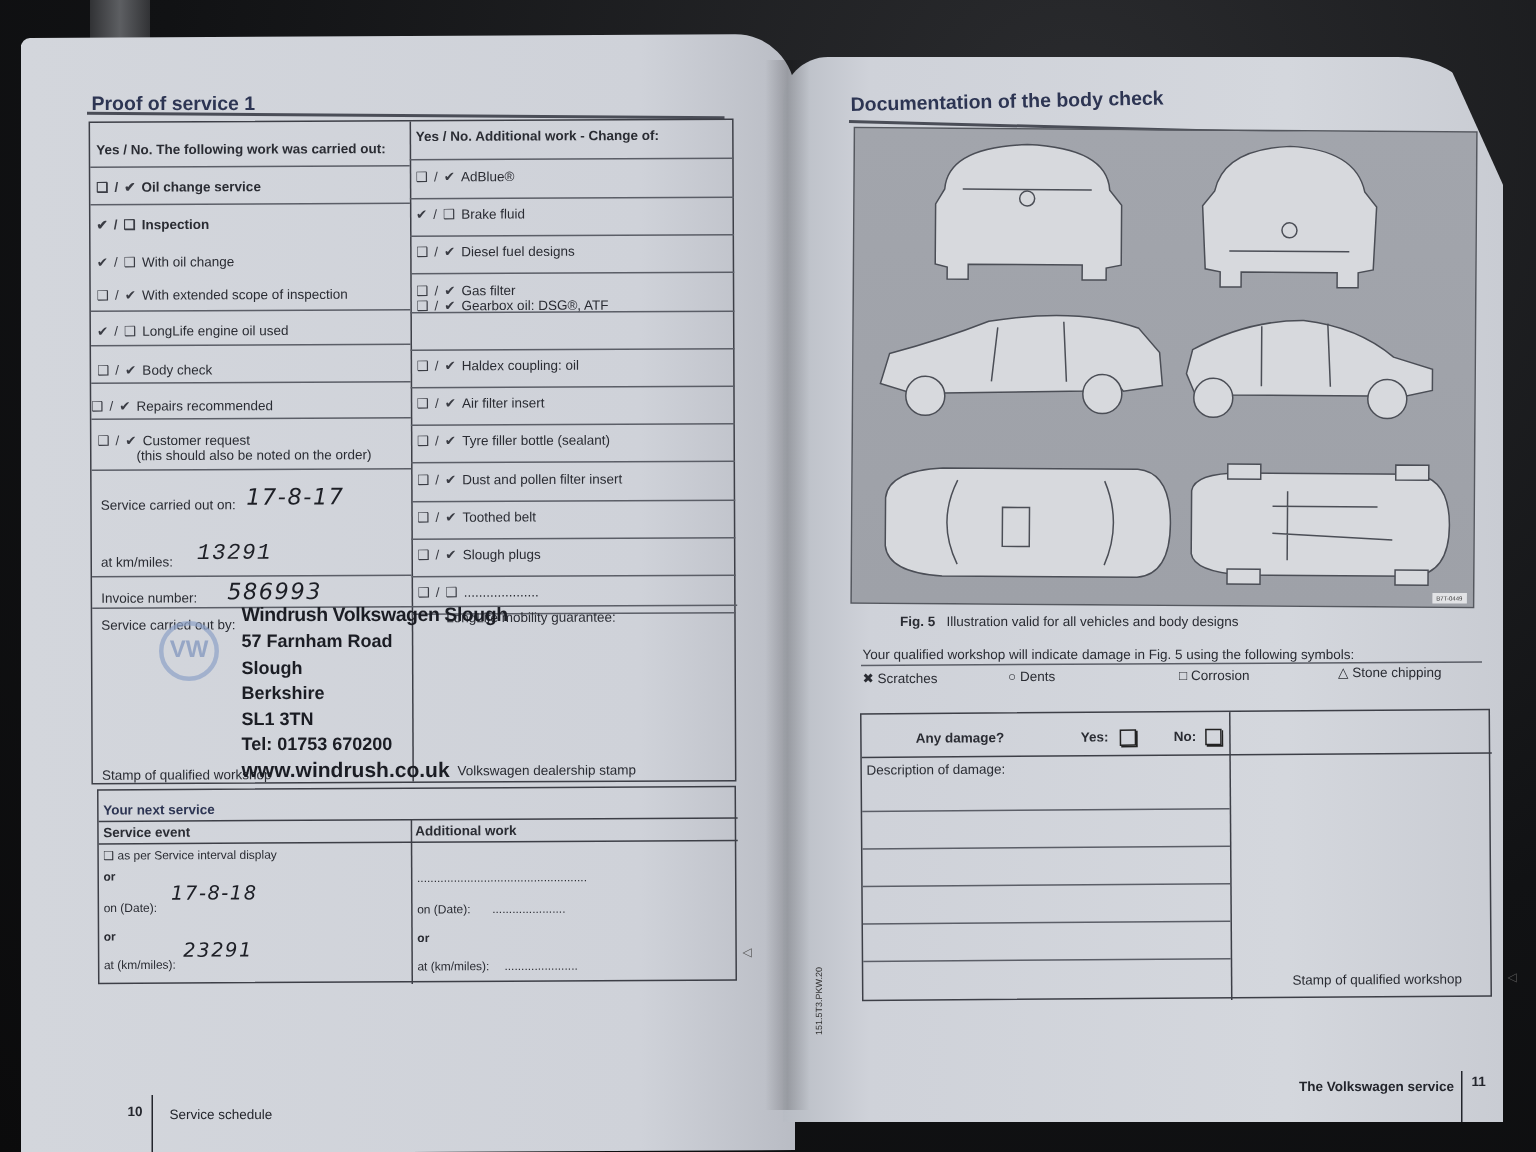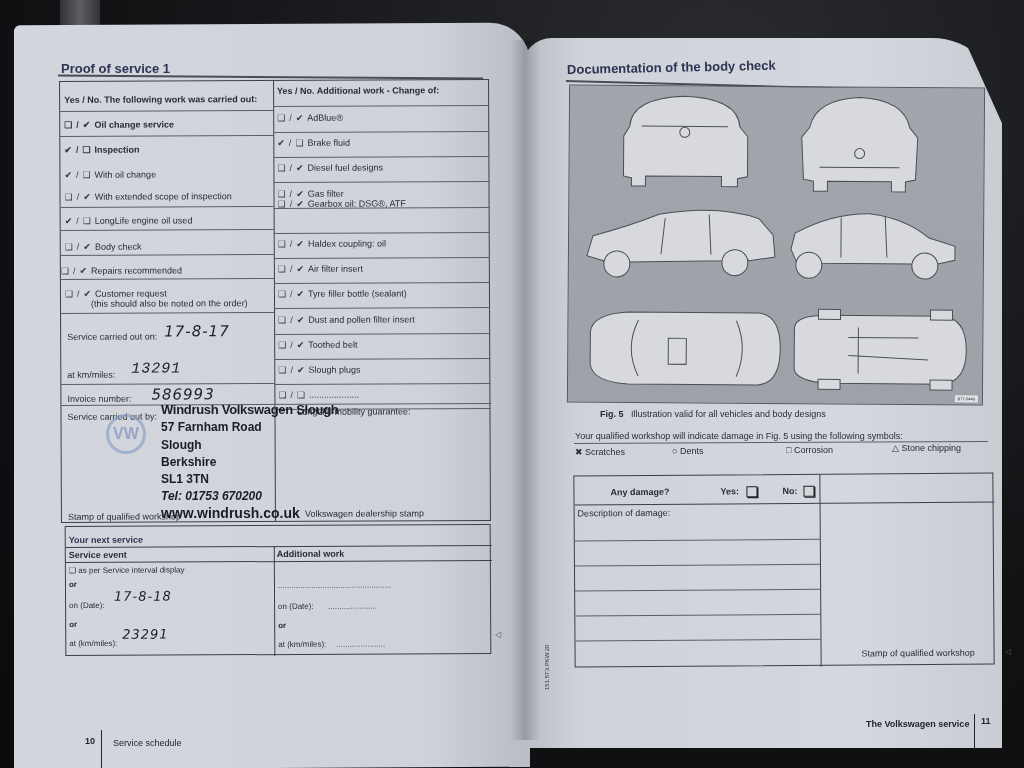--- a/index.html
+++ b/index.html
@@ -139,21 +139,21 @@
   <div class="cell" style="left:243px; top:428px;">Volkswagen dealership stamp</div>
 </div>
 
 <div class="vw-logo">VW</div>
 <div id="stamp-block">
     <div class="stamp-line" style="left: 161px; top: 402px; font-size: 13px; letter-spacing: -0.3px;">Windrush Volkswagen Slough</div>
     <div class="stamp-line" style="left: 161px; top: 420px;">57 Farnham Road</div>
     <div class="stamp-line" style="left: 161px; top: 438px;">Slough</div>
     <div class="stamp-line" style="left: 161px; top: 455px;">Berkshire</div>
     <div class="stamp-line" style="left: 161px; top: 472px;">SL1 3TN</div>
-    <div class="stamp-line" style="left: 161px; top: 489px; font-style: italic;">Tel: 01753 670200</div>
+    <div class="stamp-line" style="left: 161px; top: 489px;">Tel: 01753 670200</div>
     <div class="stamp-line" style="left: 161px; top: 505px; font-size: 14px;">www.windrush.co.uk</div>
   </div>
 
 <div class="tbl" style="left:65px; top:525px; width:426px; height:130px; transform:rotate(-0.3deg);">
   <div class="cell bold" style="left:3px; top:8px; color:#2d3553;">Your next service</div>
   <div class="hline" style="left:0; top:20px; width:426px; background:#3d3f47;"></div>
   <div class="cell bold" style="left:3px; top:23px;">Service event</div>
   <div class="cell bold" style="left:211px; top:23px;">Additional work</div>
   <div class="hline" style="left:0; top:35px; width:426px; background:#3d3f47;"></div>
   <div class="vline" style="left:208px; top:20px; height:110px;"></div>

